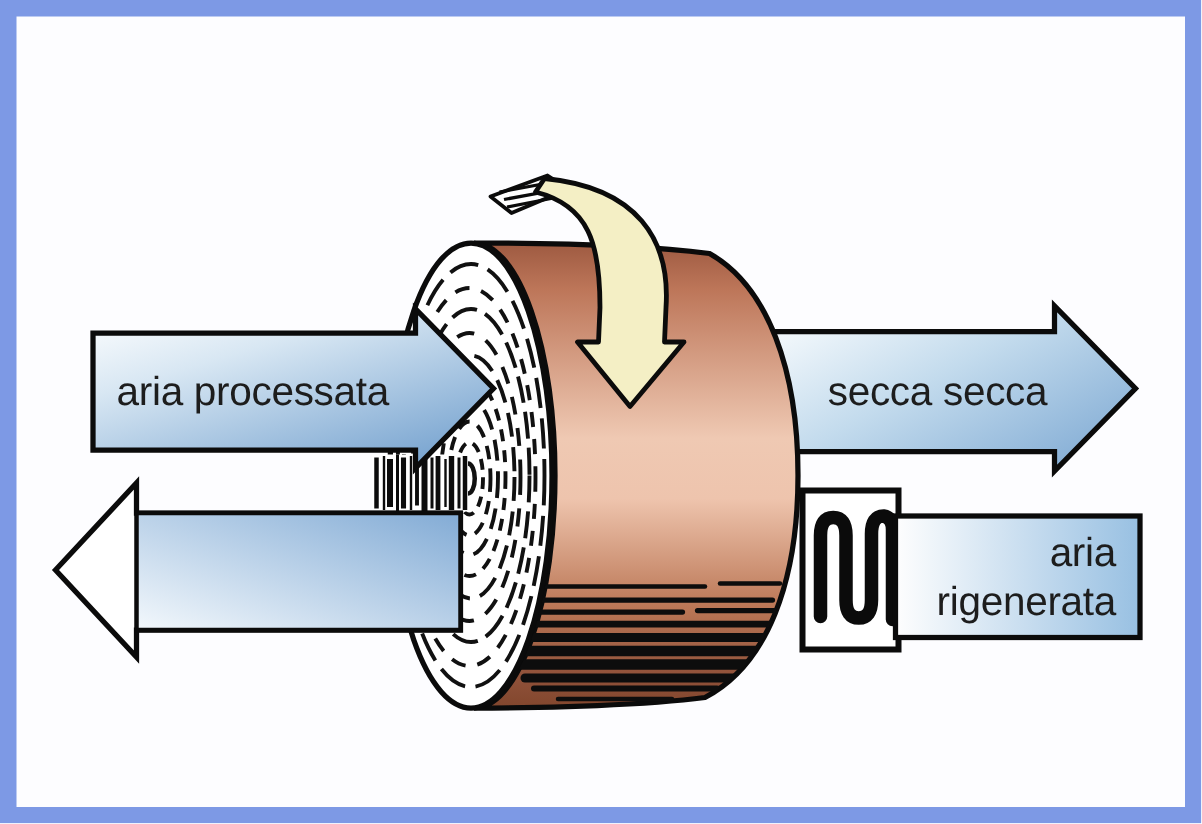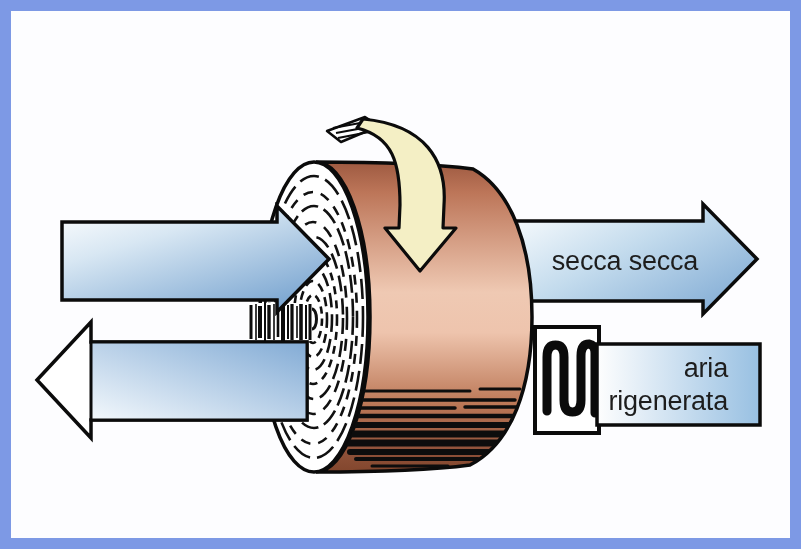--- a/index.html
+++ b/index.html
@@ -28,21 +28,21 @@
     position:absolute;z-index:5;
     display:flex;align-items:center;justify-content:center;
     font-size:27px;color:#1d1d1d;letter-spacing:-0.2px;
     line-height:1.22;
   }
   .lbl-processata{left:62px;top:222px;width:213px;height:78px;}
   .lbl-umida{left:80px;top:342px;width:155px;height:78px;}
   .lbl-secca{left:540px;top:221px;width:170px;height:80px;}
   .lbl-rigenerata{
     left:597px;top:344px;width:163px;height:81px;
-    box-sizing:border-box;padding-right:32px;
+    box-sizing:border-box;padding-right:16px;
     justify-content:flex-end;text-align:right;
   }
 </style>
 </head>
 <body>
 
 <div class="screen">
 
   <svg class="gfx" width="801" height="549" viewBox="0 0 801 549">
     <defs>
@@ -168,20 +168,21 @@
       <path d="M62,222 H277 V206 L329,259 L277,312 V300 H62 Z" fill="url(#gradBlueDiag)" stroke="#0b0b0b" stroke-width="3.5" stroke-linejoin="miter"></path>
     </g>
 
     <g>
       <path d="M37,380 L91,322 L91,342 H307 V420 H91 L91,438 Z" fill="#ffffff" stroke="#0b0b0b" stroke-width="3.5" stroke-linejoin="miter"></path>
       <rect x="91" y="342" width="216" height="78" fill="url(#gradUmida)" stroke="#0b0b0b" stroke-width="3"></rect>
     </g>
   </svg>
 
 
+  <div class="lbl lbl-processata">aria processata</div>
 
 
   <div class="lbl lbl-secca">secca secca</div>
 
   <div class="lbl lbl-rigenerata">aria rigenerata</div>
 
   <div class="frame"></div>
 </div>
 
 </body></html>

